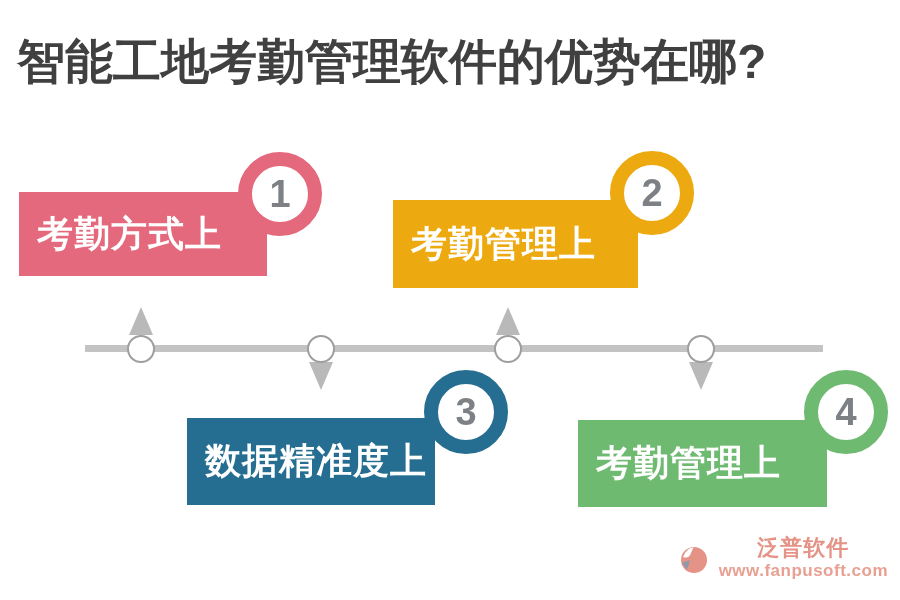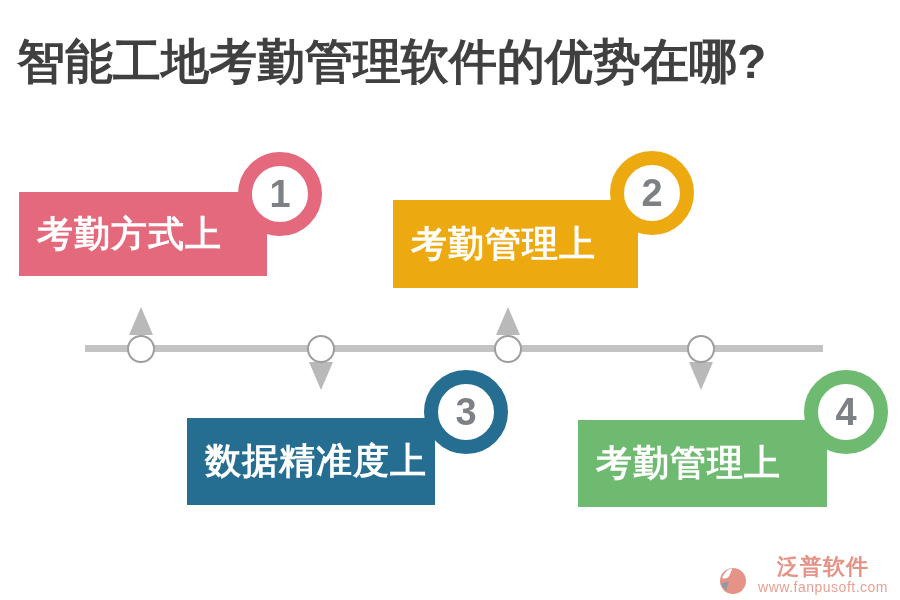--- a/index.html
+++ b/index.html
@@ -36,25 +36,25 @@
   
   .item1 .item-box{left:19px;top:192px;width:248px;height:84px;}
   .item1 .badge{left:238px;top:152px;}
   .item2 .item-box{left:393px;top:200px;width:245px;height:88px;}
   .item2 .badge{left:610px;top:151px;}
   .item3 .item-box{left:187px;top:418px;width:248px;height:87px;}
   .item3 .badge{left:424px;top:370px;}
   .item4 .item-box{left:578px;top:420px;width:249px;height:87px;}
   .item4 .badge{left:804px;top:370px;}
   
-  .logo{position:absolute;right:12px;bottom:4px;display:flex;align-items:flex-end;gap:7px;}
+  .logo{position:absolute;right:12px;bottom:19px;display:flex;align-items:center;gap:7px;}
   .logo-icon{width:30px;height:30px;margin-right:3px;margin-top:2px;}
   .logo-text{display:flex;flex-direction:column;align-items:center;}
   .brand-name{font-size:22px;font-weight:bold;color:#e49386;line-height:1.1;letter-spacing:1px;}
-  .brand-url{font-size:14px;font-weight:normal;color:#e8a093;line-height:1.2;letter-spacing:0.5px;}
+  .brand-url{font-size:17px;font-weight:bold;color:#e8a093;line-height:1.2;letter-spacing:0.5px;}
 </style>
 </head>
 <body>
 
 <div class="stage">
 
   <h1 class="title">智能工地考勤管理软件的优势在哪?</h1>
 
   <div class="tl-line"></div>
 

